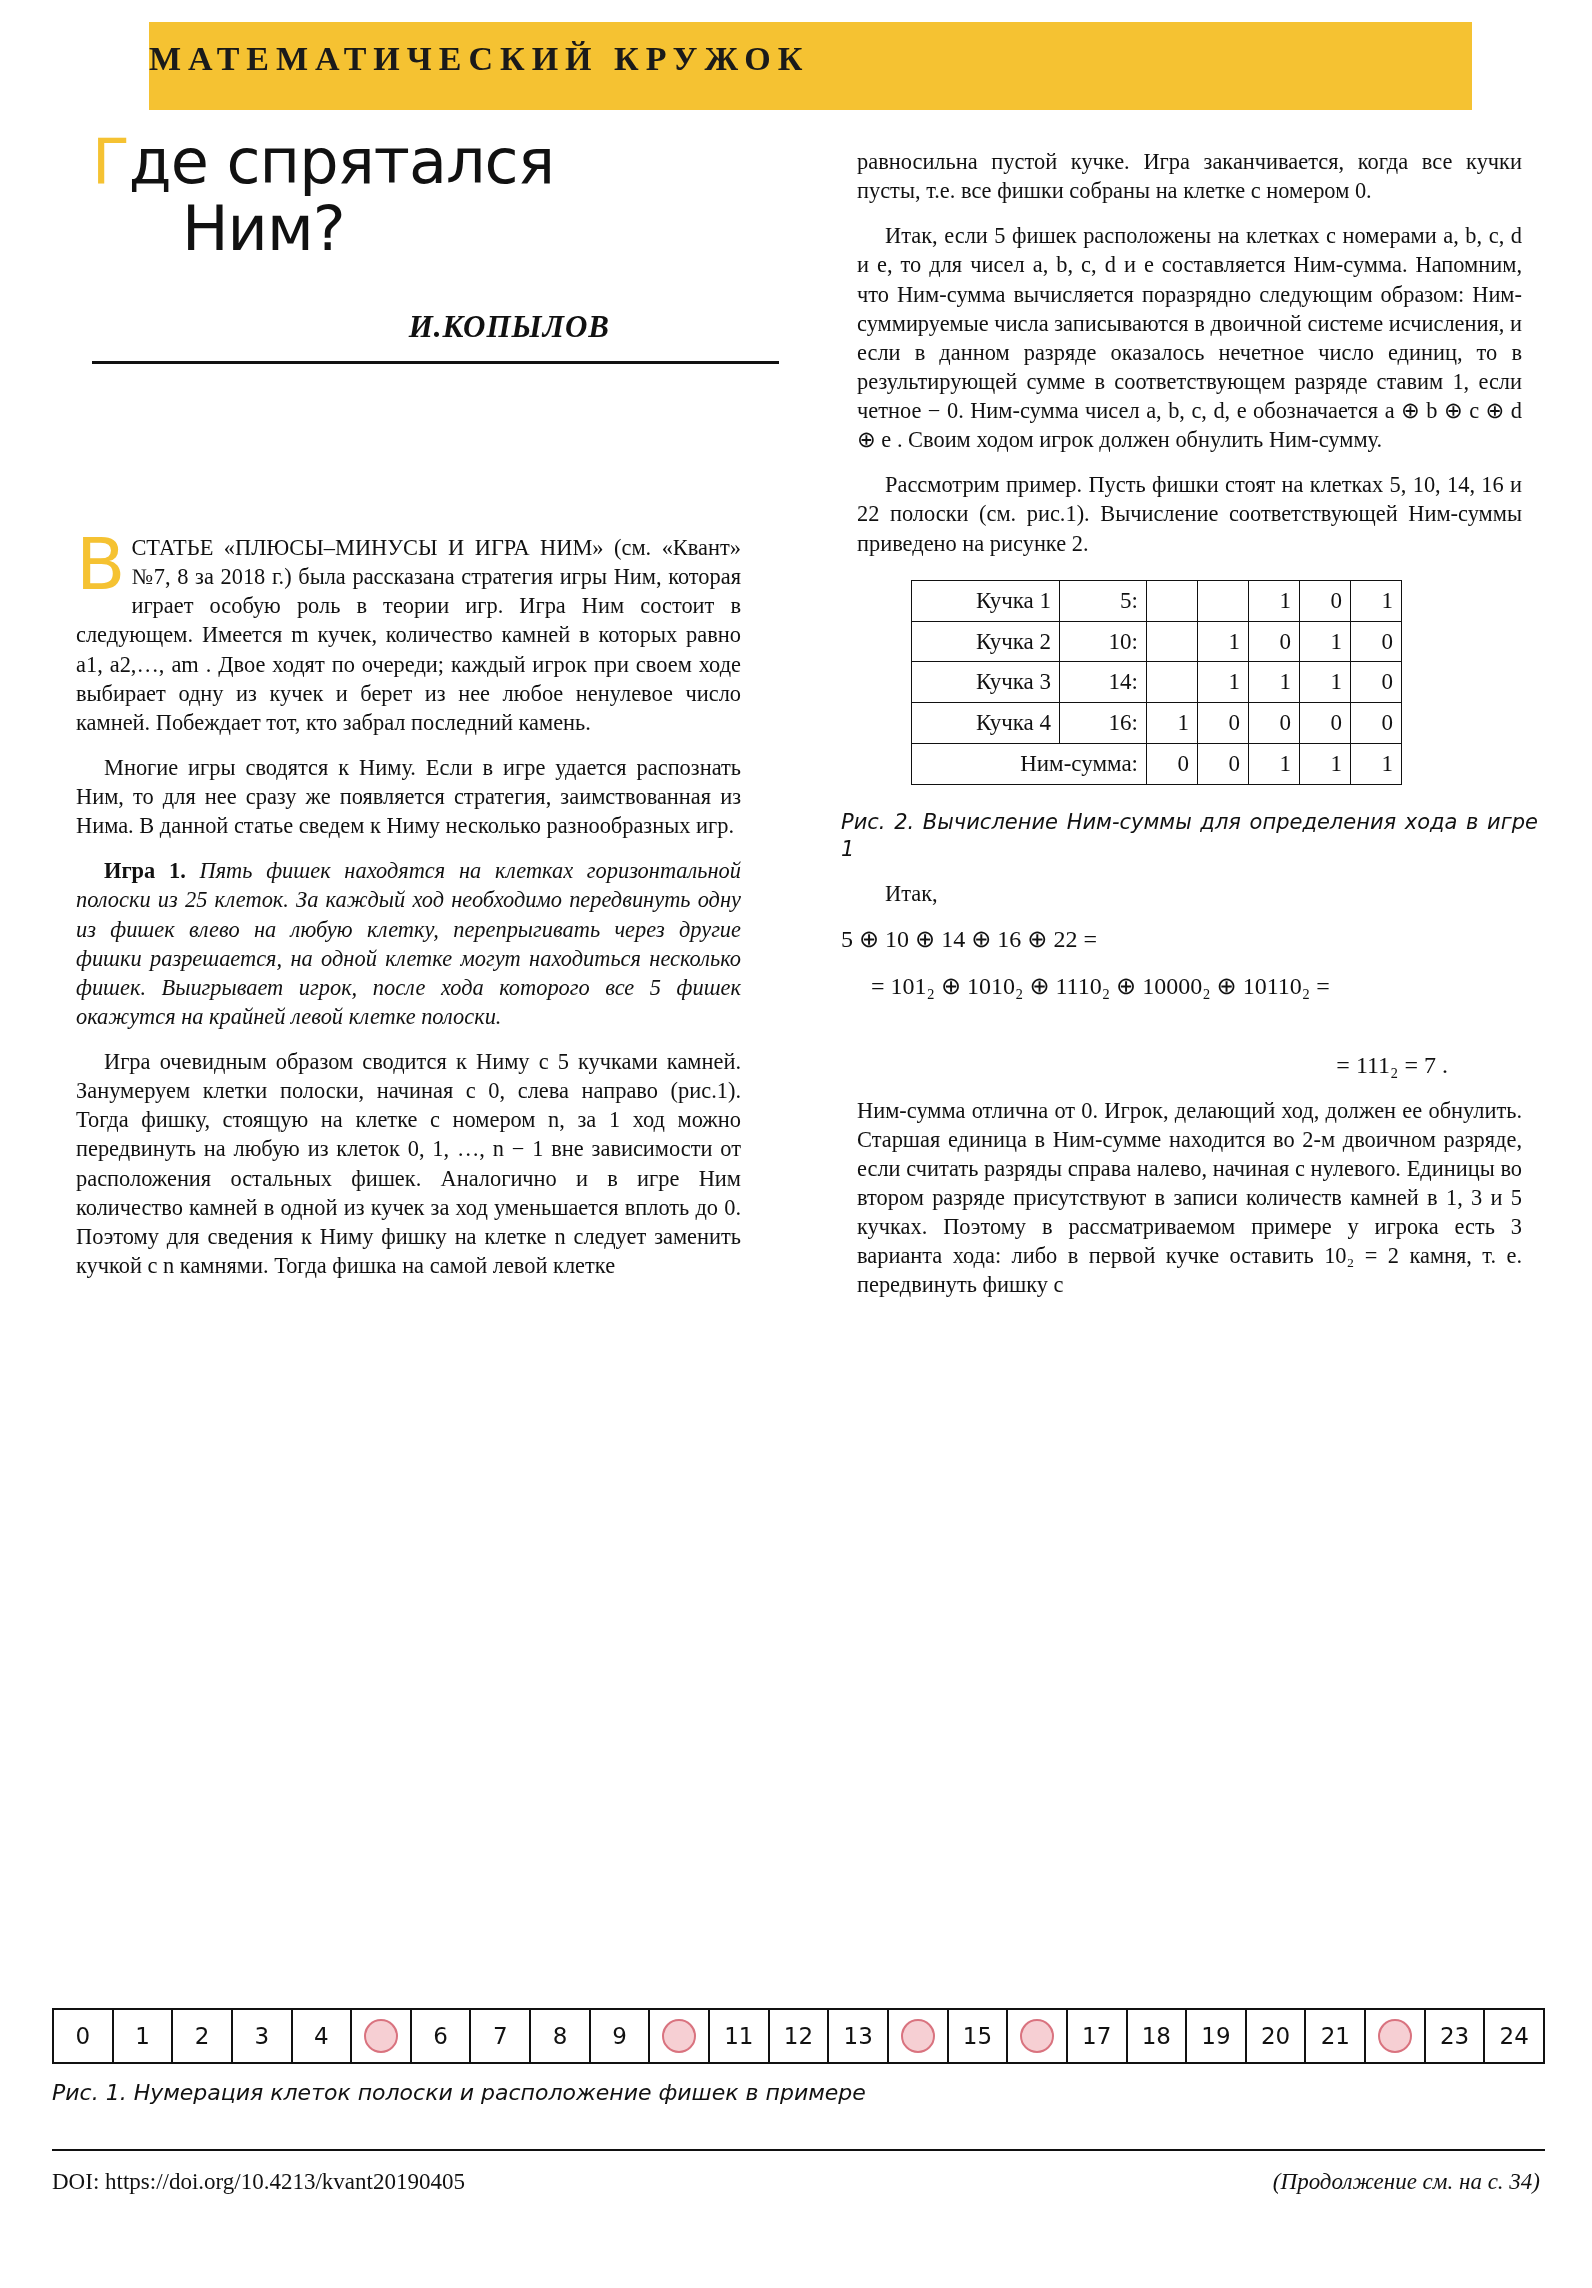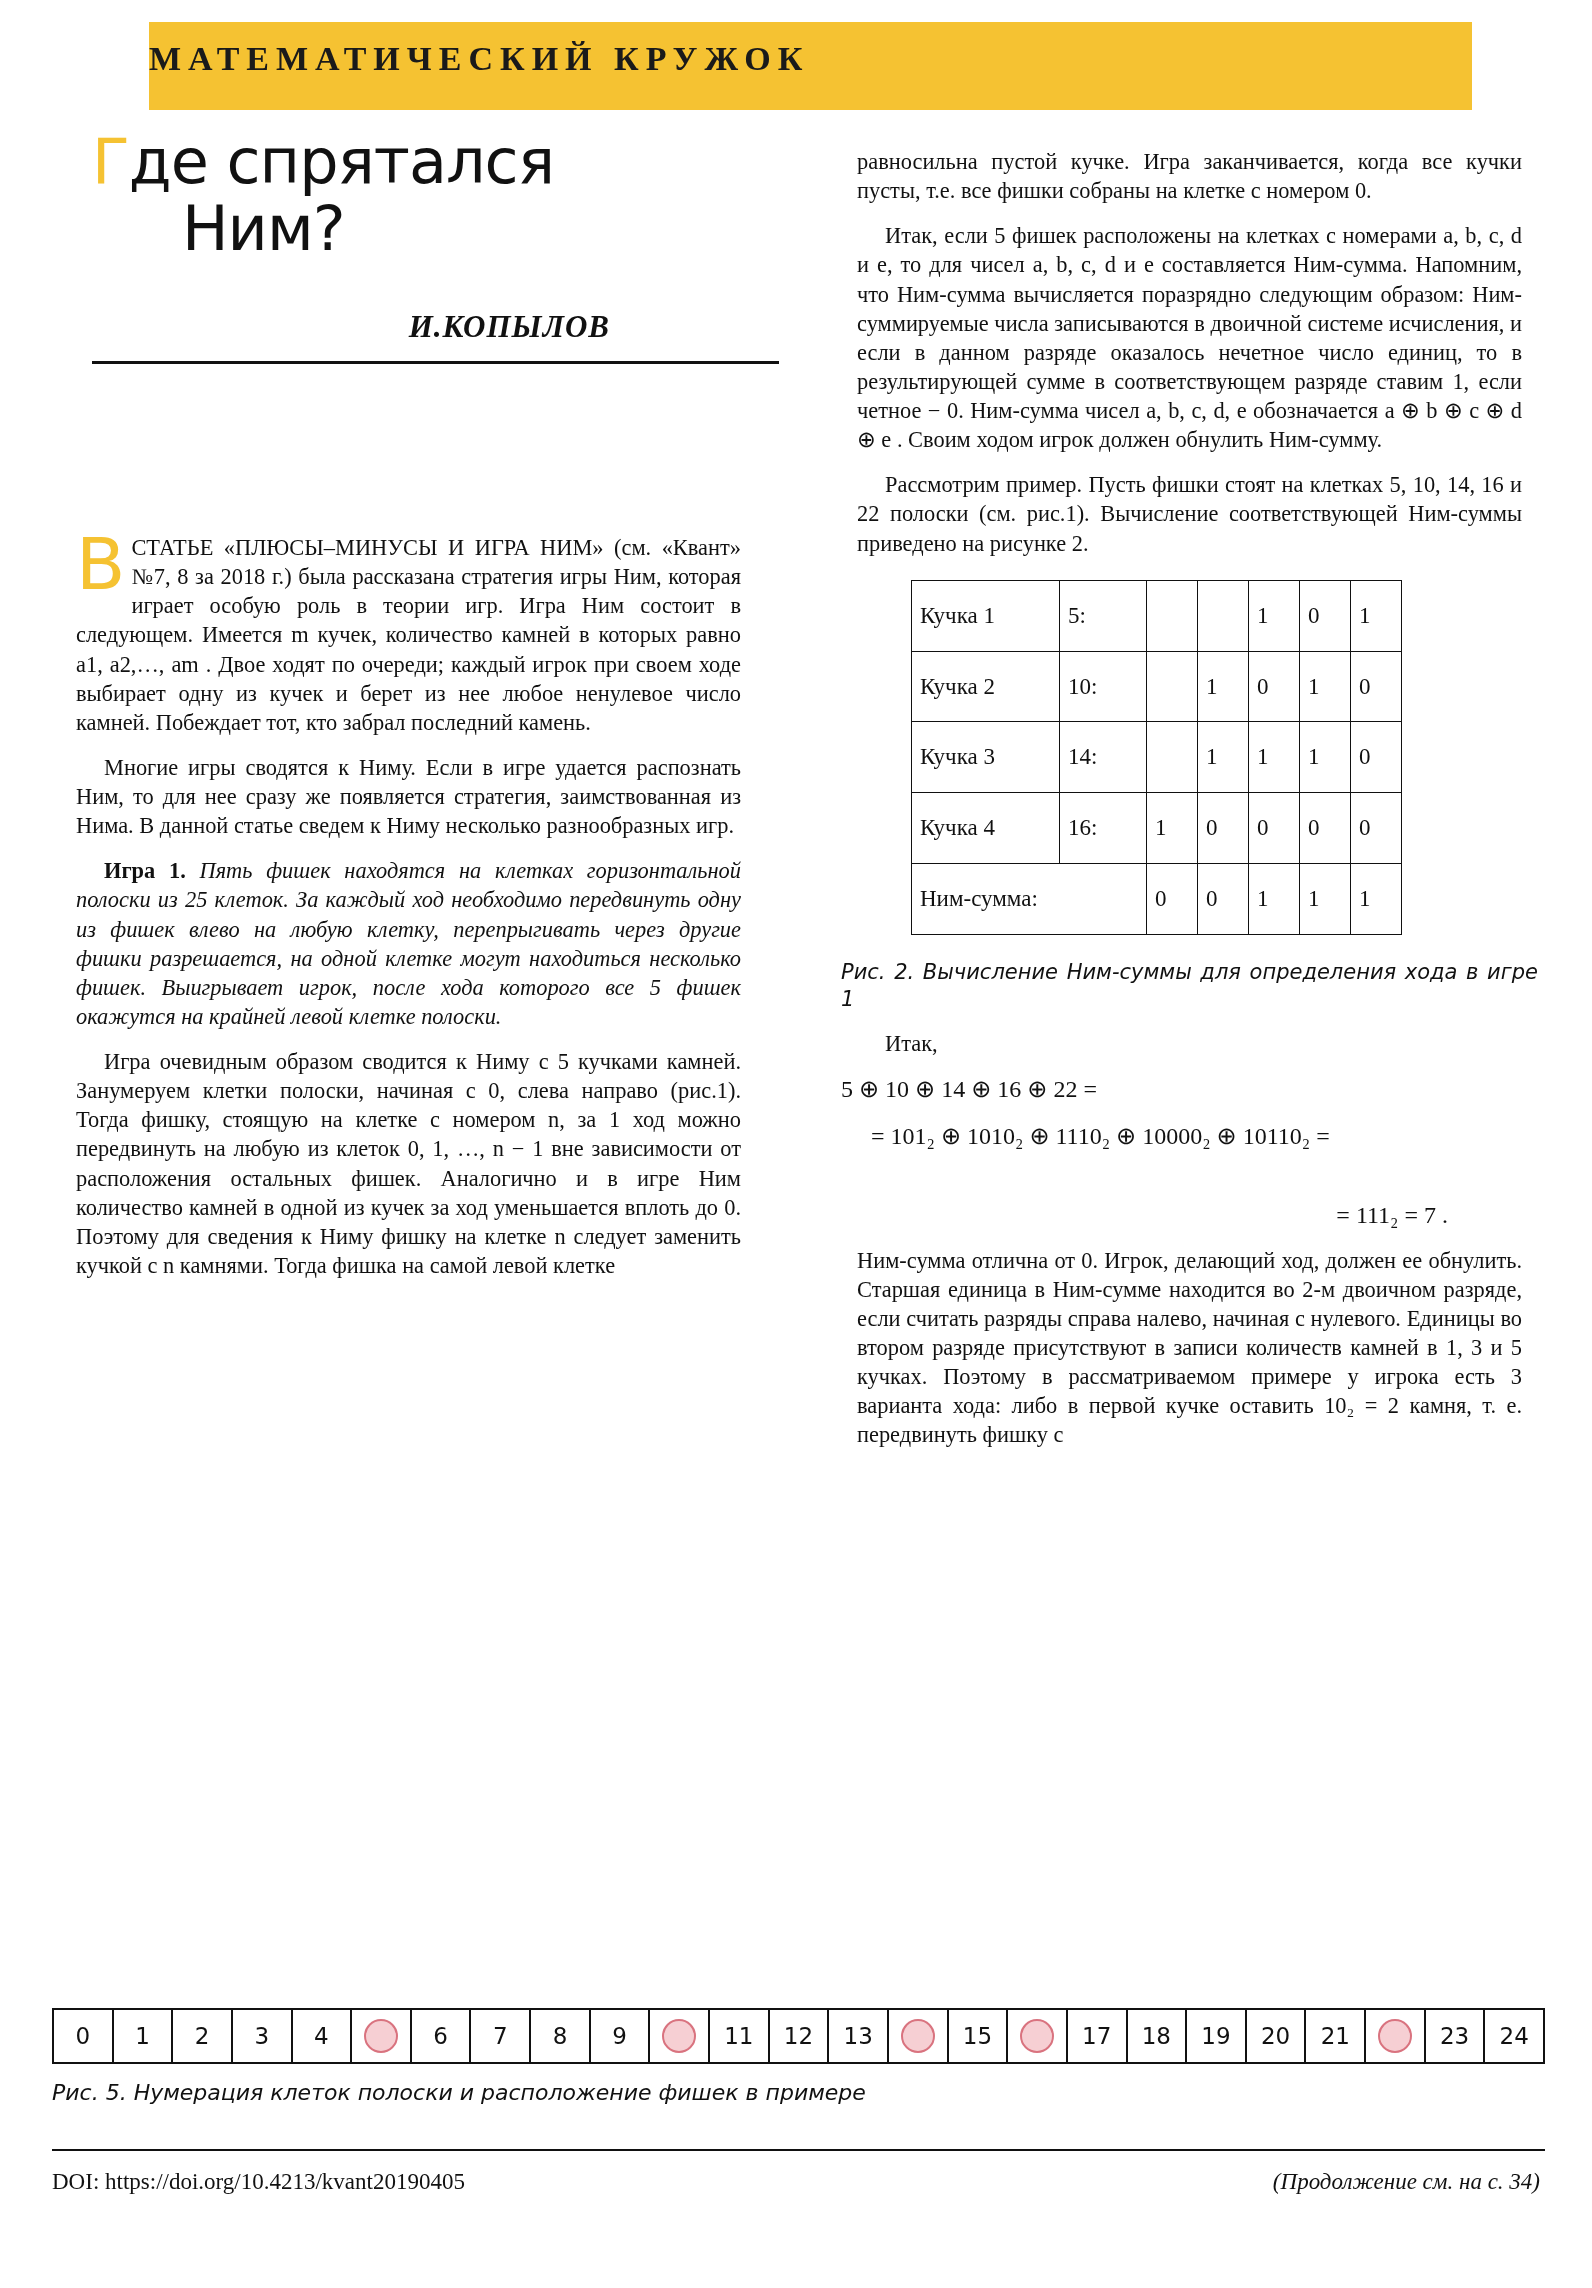--- a/index.html
+++ b/index.html
@@ -89,22 +89,22 @@
   .nim-table-wrap{
     margin:22px 0 8px 70px;
   }
   table.nim{
     border-collapse:collapse;
     font-family:"Liberation Serif", serif;
     font-size:23px;
   }
   table.nim td{
     border:1.5px solid #111;
-    padding:20px 8px;
-    text-align:left;
+    padding:5px 8px;
+    text-align:right;
     height:28px;
   }
   td.lab{ text-align:left; padding-left:12px; width:131px;}
   td.num{ text-align:left; padding-left:12px; width:70px;}
   td.bit{ width:34px;}
   td.blank{ border:none; }
   .caption{
     font-family:"DejaVu Sans", sans-serif;
     font-style:italic;
     font-size:21px;
@@ -290,20 +290,20 @@
       <div class="cell">18</div>
       <div class="cell">19</div>
       <div class="cell">20</div>
       <div class="cell">21</div>
       <div class="cell">
         <div class="chip" style="background: rgb(246, 207, 211); border-color: rgb(217, 115, 127);"></div>
       </div>
       <div class="cell">23</div>
       <div class="cell">24</div>
     </div>
-  <div class="strip-caption">Рис. 5. Нумерация клеток полоски и расположение фишек в примере</div>
+  <div class="strip-caption">Рис. 1. Нумерация клеток полоски и расположение фишек в примере</div>
 
   <div class="foot-rule"></div>
   <div class="doi">DOI: https://doi.org/10.4213/kvant20190405</div>
   <div class="cont">(Продолжение см. на с. 34)</div>
 
 </div>
 
 
 </body></html>

